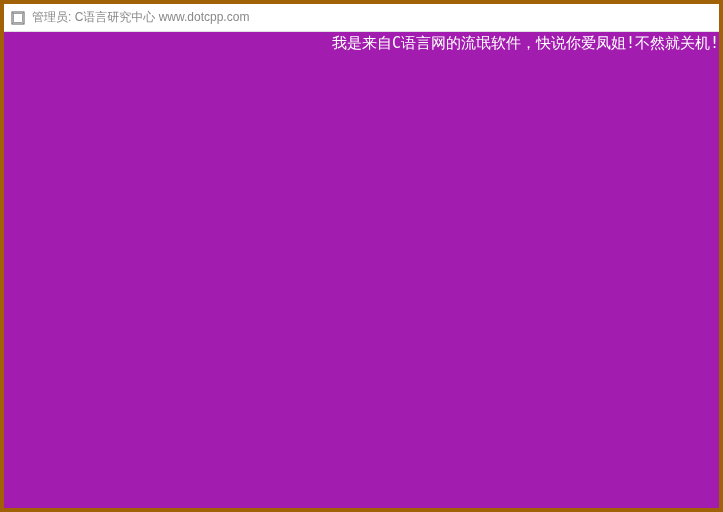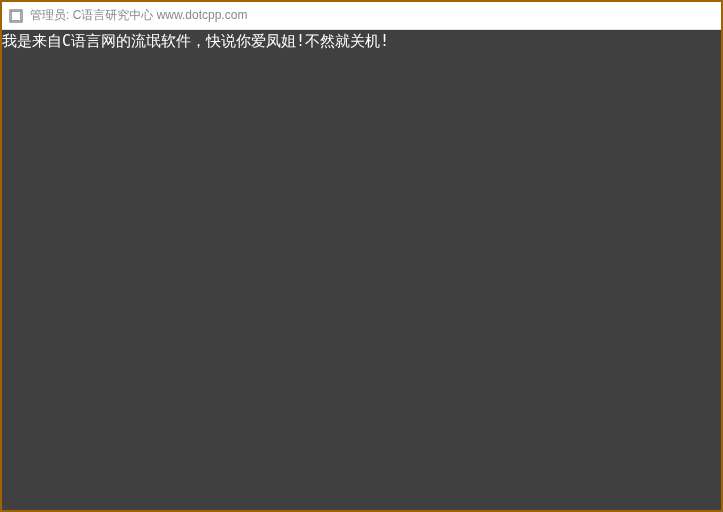--- a/index.html
+++ b/index.html
@@ -10,21 +10,21 @@
     body {
       width: 723px;
       height: 512px;
       font-family: "Microsoft YaHei", "SimSun", sans-serif;
       background: #f0f0f0;
       overflow: hidden;
     }
     .window {
       width: 723px;
       height: 512px;
-      border: 2px solid #a16207;
+      border: 4px solid #a16207;
       background: #ffffff;
       display: flex;
       flex-direction: column;
     }
     .titlebar {
       height: 28px;
       background: #ffffff;
       border-bottom: 1px solid #e0e0e0;
       display: flex;
       align-items: center;
@@ -43,24 +43,25 @@
       width: 14px;
       height: 14px;
     }
     .titlebar-text {
       font-size: 12px;
       color: #888888;
       white-space: nowrap;
     }
     .console-body {
       flex: 1;
-      background: #404040;
+      background: #a21caf;
       padding: 2px 0 0 0;
       position: relative;
       overflow: hidden;
+      text-align: right;
     }
     .console-line {
       color: #ffffff;
       font-size: 15px;
       font-family: "NSimSun", "SimSun", "Consolas", monospace;
       line-height: 18px;
       white-space: pre;
       padding-left: 0;
     }
   </style>

